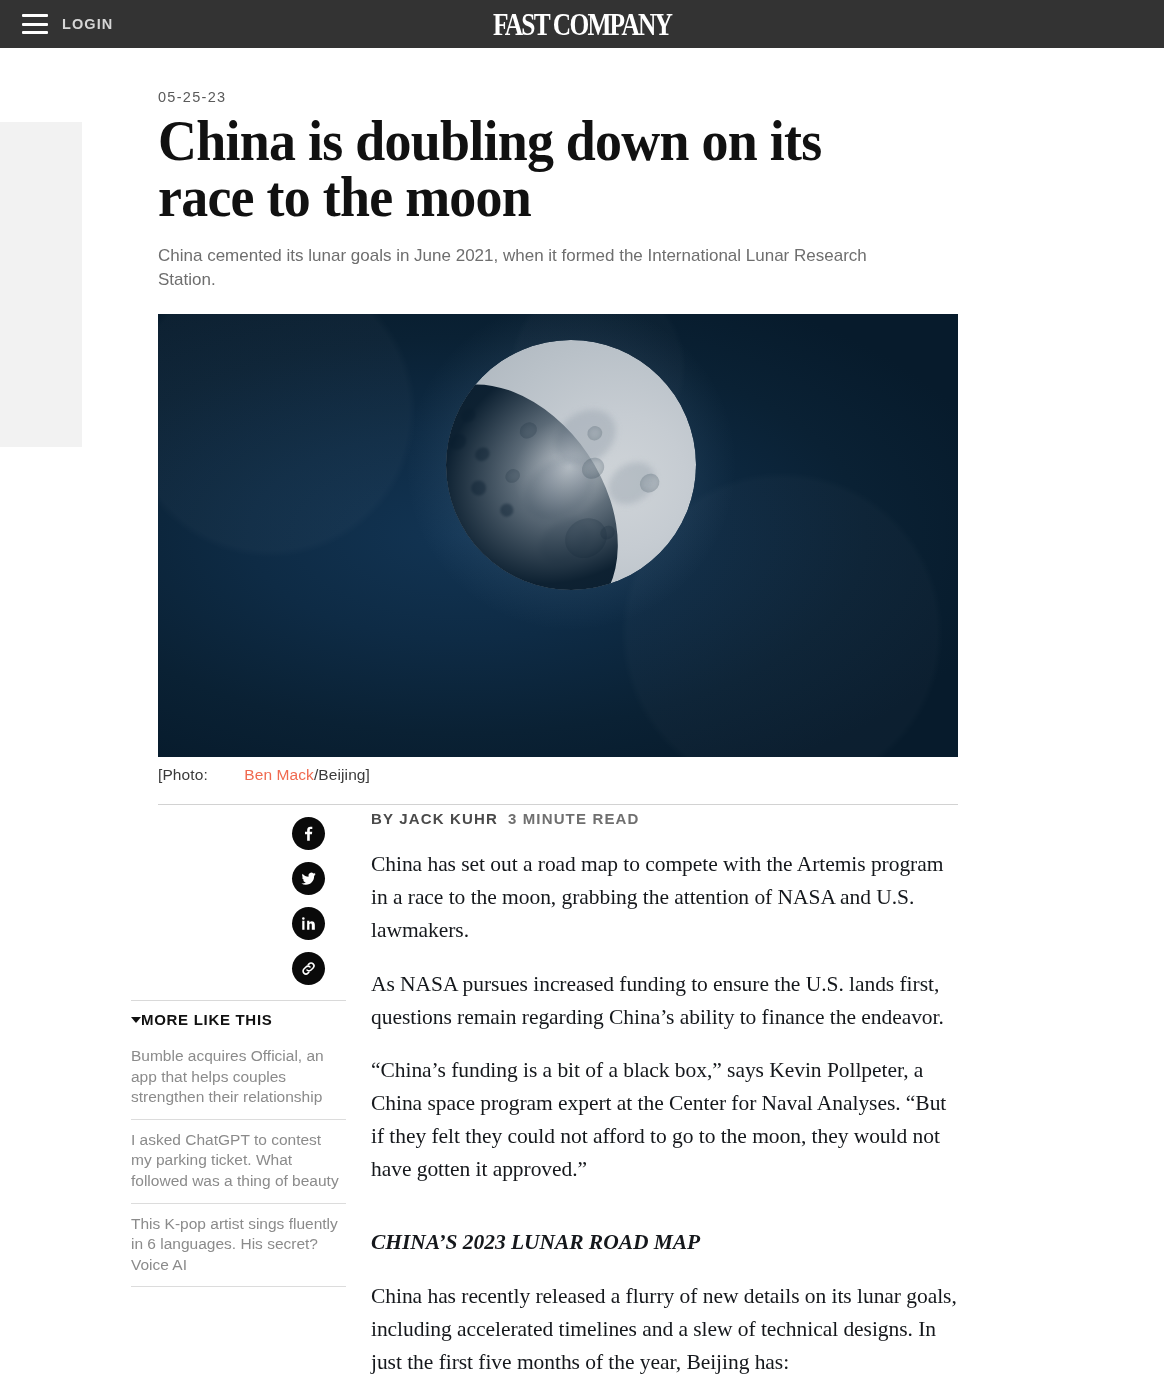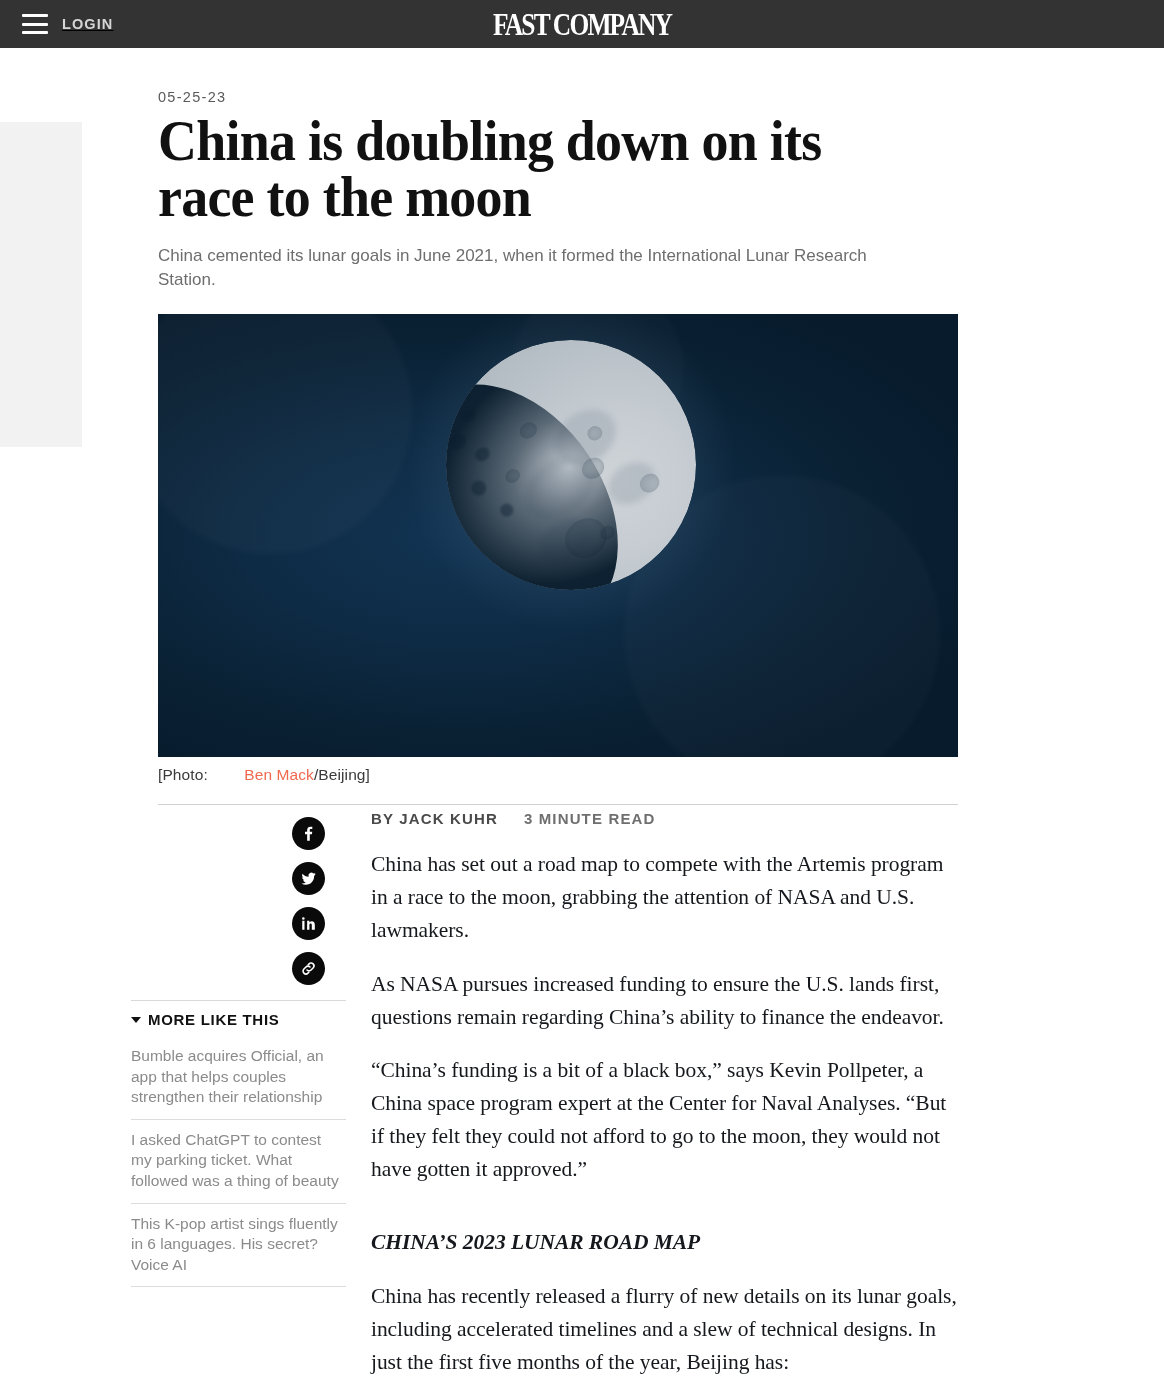--- a/index.html
+++ b/index.html
@@ -13,21 +13,20 @@
     position: relative;
   }
 
   
   .topbar {
     height: 48px;
     background: #333333;
     display: flex;
     align-items: center;
     position: relative;
-    text-decoration: underline;
   }
   .nav-left {
     display: flex;
     align-items: center;
     gap: 14px;
     padding-left: 22px;
   }
   .hamburger {
     width: 26px;
     height: 20px;
@@ -241,21 +240,20 @@
     width: 215px;
   }
   .more-rule {
     height: 1px;
     background: #d9d9d9;
     width: 100%;
   }
   .more-head {
     display: flex;
     align-items: center;
-    gap: 7px;
     padding: 10px 0 8px 0;
     font-size: 15px;
     font-weight: 700;
     letter-spacing: 0.7px;
     color: #111111;
     cursor: pointer;
   }
   .caret {
     width: 0; height: 0;
     border-left: 5px solid transparent;
@@ -279,21 +277,21 @@
     width: 588px;
   }
   .byline {
     font-size: 15px;
     font-weight: 700;
     letter-spacing: 1.15px;
     color: #555555;
     padding-top: 10px;
   }
   .byline .author { color: #4a4a4a; cursor: pointer; }
-  .byline .readtime { color: #6f6f6f; margin-left: 26px; }
+  .byline .readtime { color: #6f6f6f; margin-left: 10px; }
 
   .body-col p {
     font-family: "Liberation Serif", serif;
     font-size: 21.5px;
     line-height: 1.53;
     color: #15181c;
     margin: 21px 0 0 0;
     letter-spacing: -0.05px;
   }
   .section-head {

